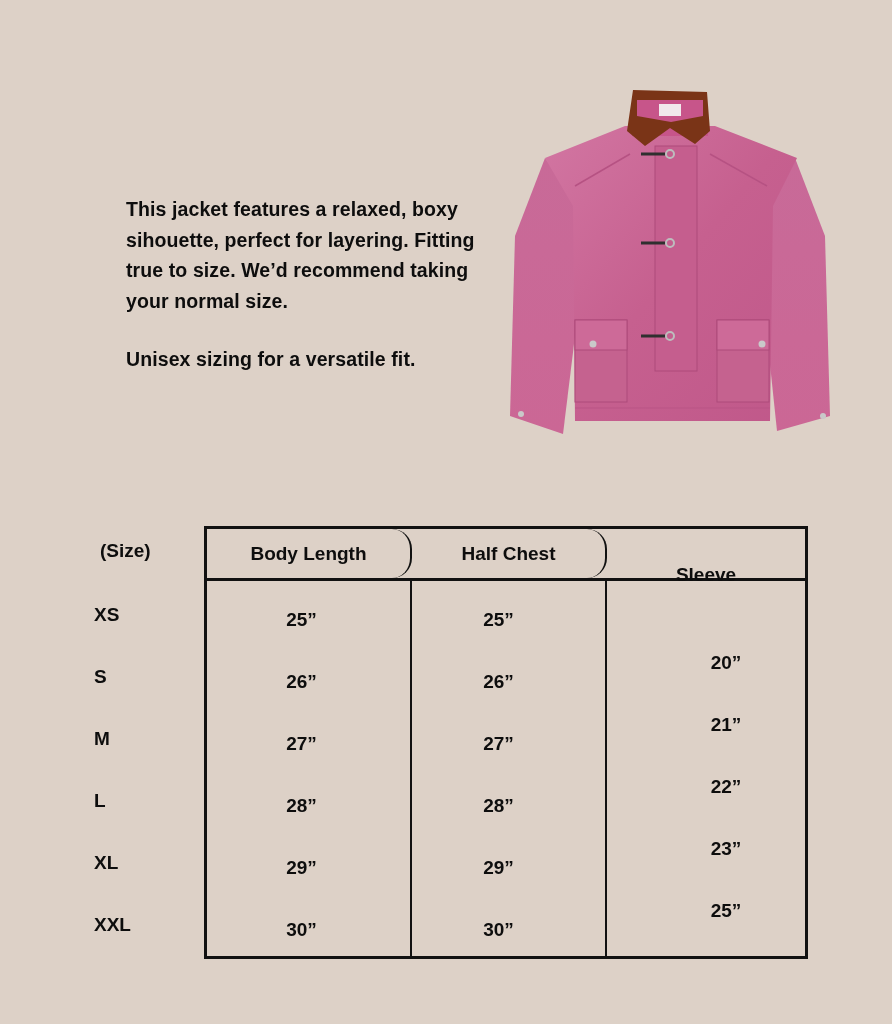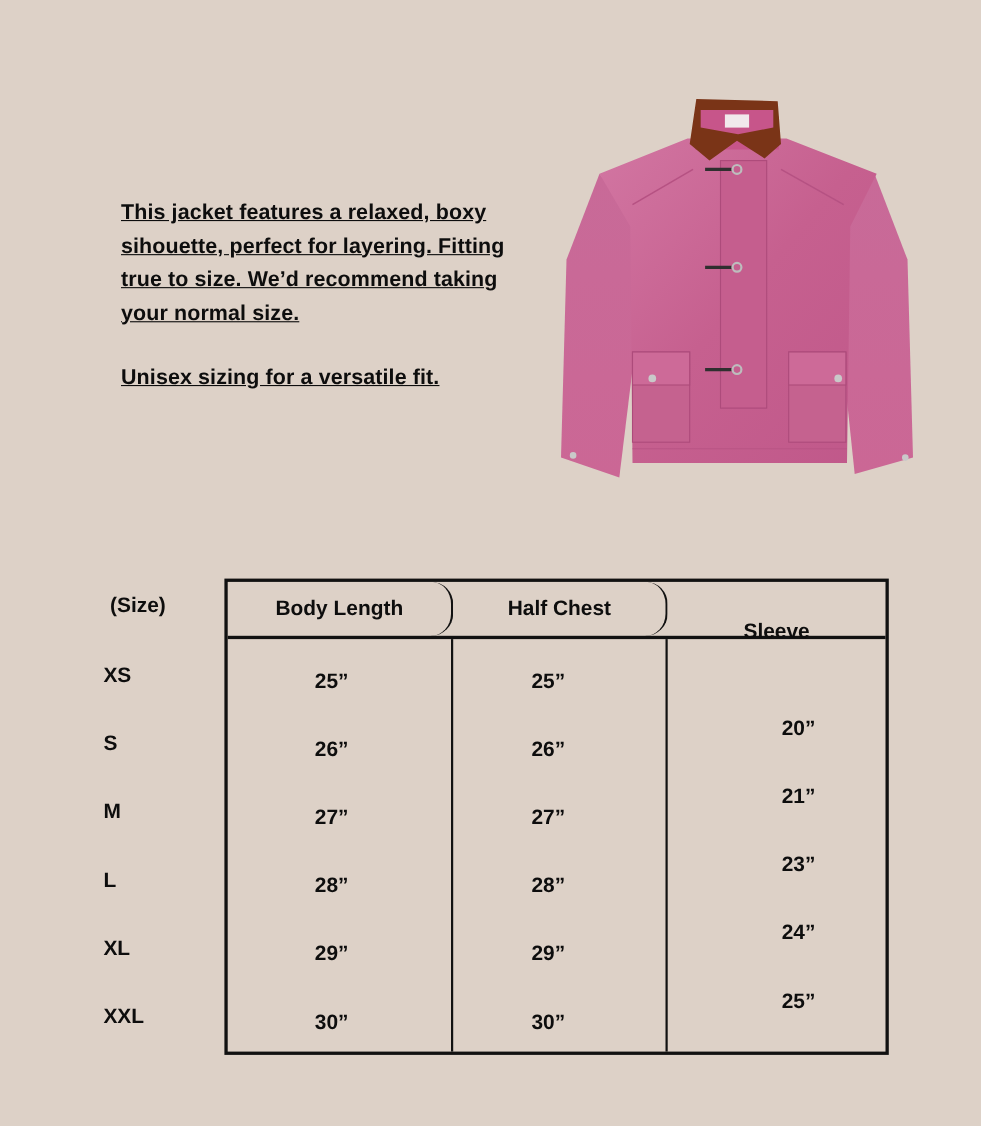--- a/index.html
+++ b/index.html
@@ -19,22 +19,21 @@
       position: absolute;
       left: 110px;
       top: 178px;
       width: 390px;
       font-size: 19.5px;
       font-weight: bold;
       line-height: 30.5px;
       letter-spacing: 0.1px;
     }
     .description p {
-      margin: 0;
-      text-decoration: underline;
+      margin: 16px;
     }
     .description p + p {
       margin-top: 28px;
     }
     .jacket {
       position: absolute;
       left: 505px;
       top: 86px;
       width: 330px;
       height: 356px;
@@ -204,18 +203,18 @@
       <div class="cell">25”</div>
       <div class="cell">26”</div>
       <div class="cell">27”</div>
       <div class="cell">28”</div>
       <div class="cell">29”</div>
       <div class="cell">30”</div>
     </div>
     <div class="col col3">
       <div class="cell">20”</div>
       <div class="cell">21”</div>
+      <div class="cell">22”</div>
       <div class="cell">23”</div>
-      <div class="cell">24”</div>
       <div class="cell">25”</div>
     </div>
   </div>
 </div>
 
 </body></html>

